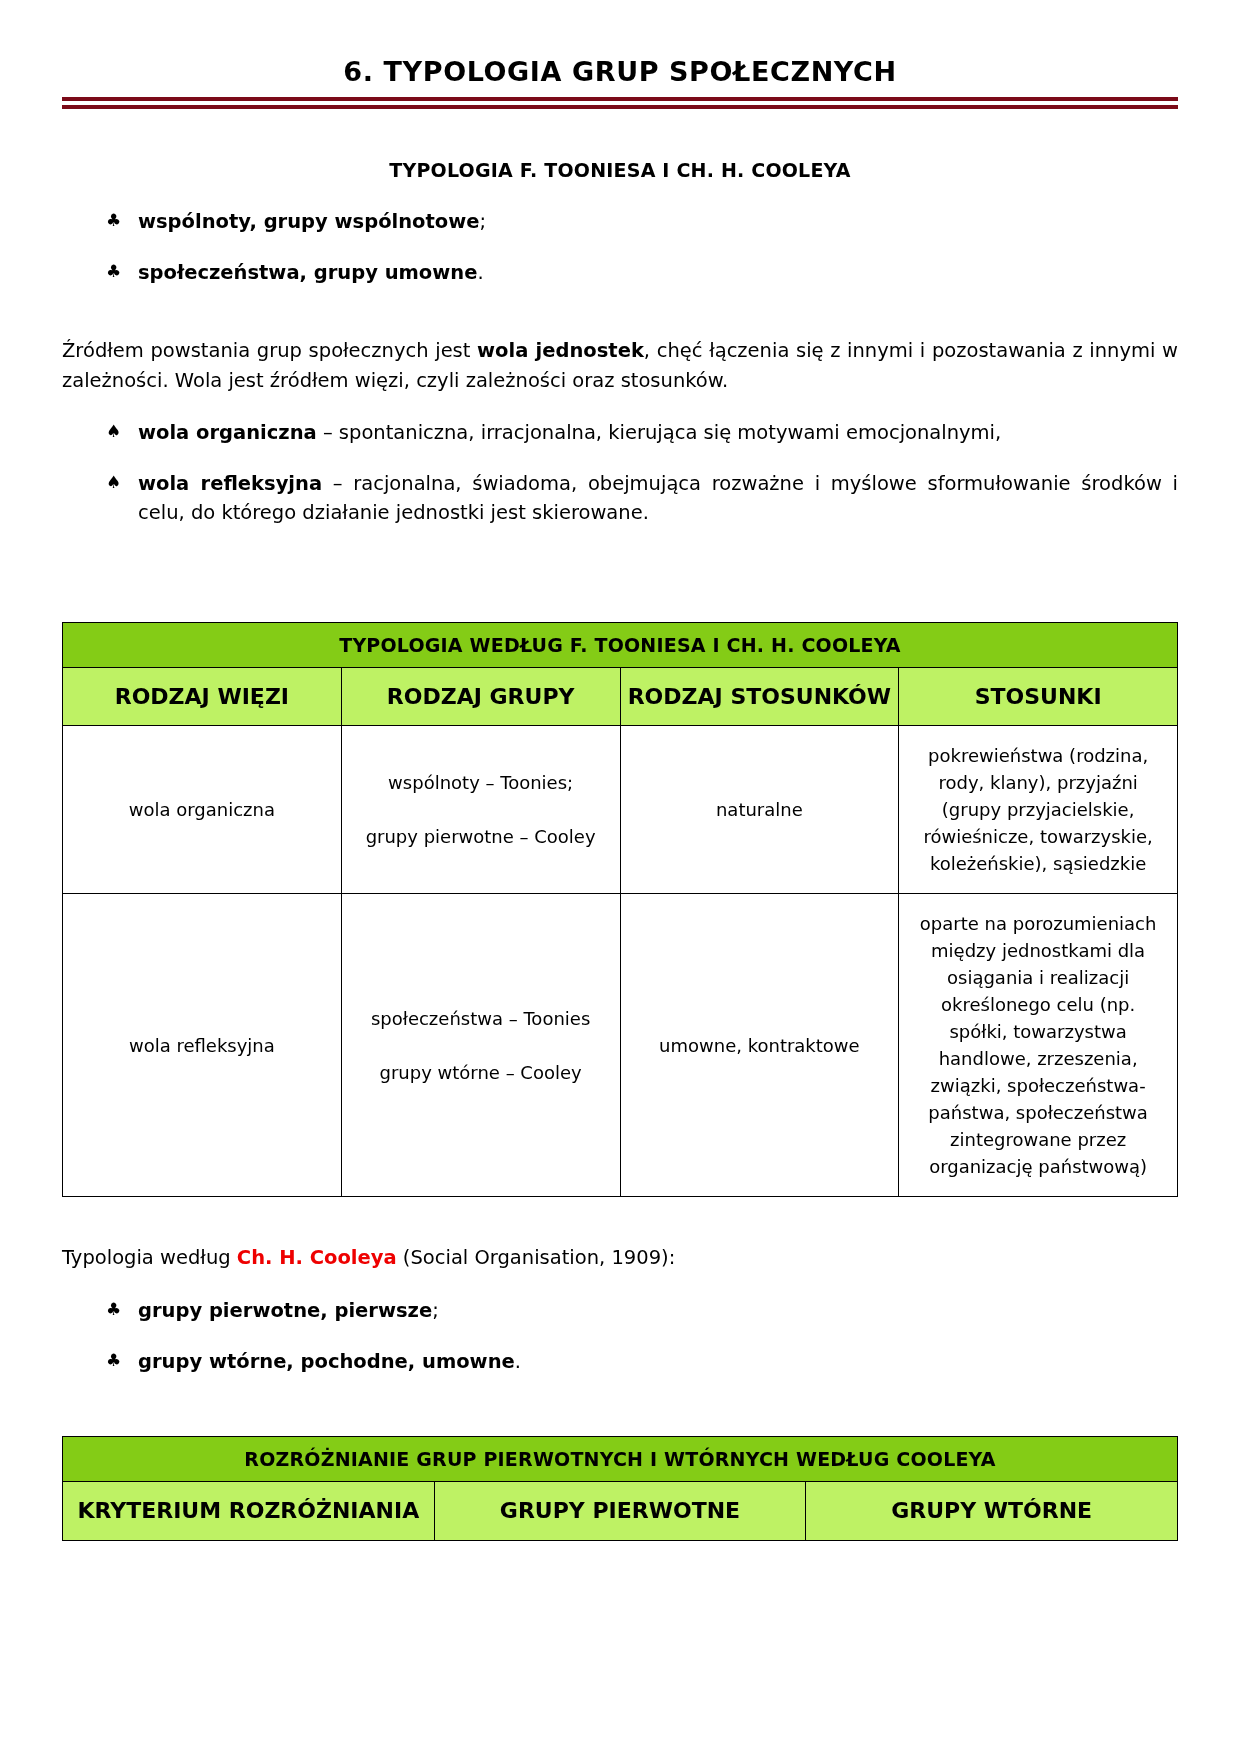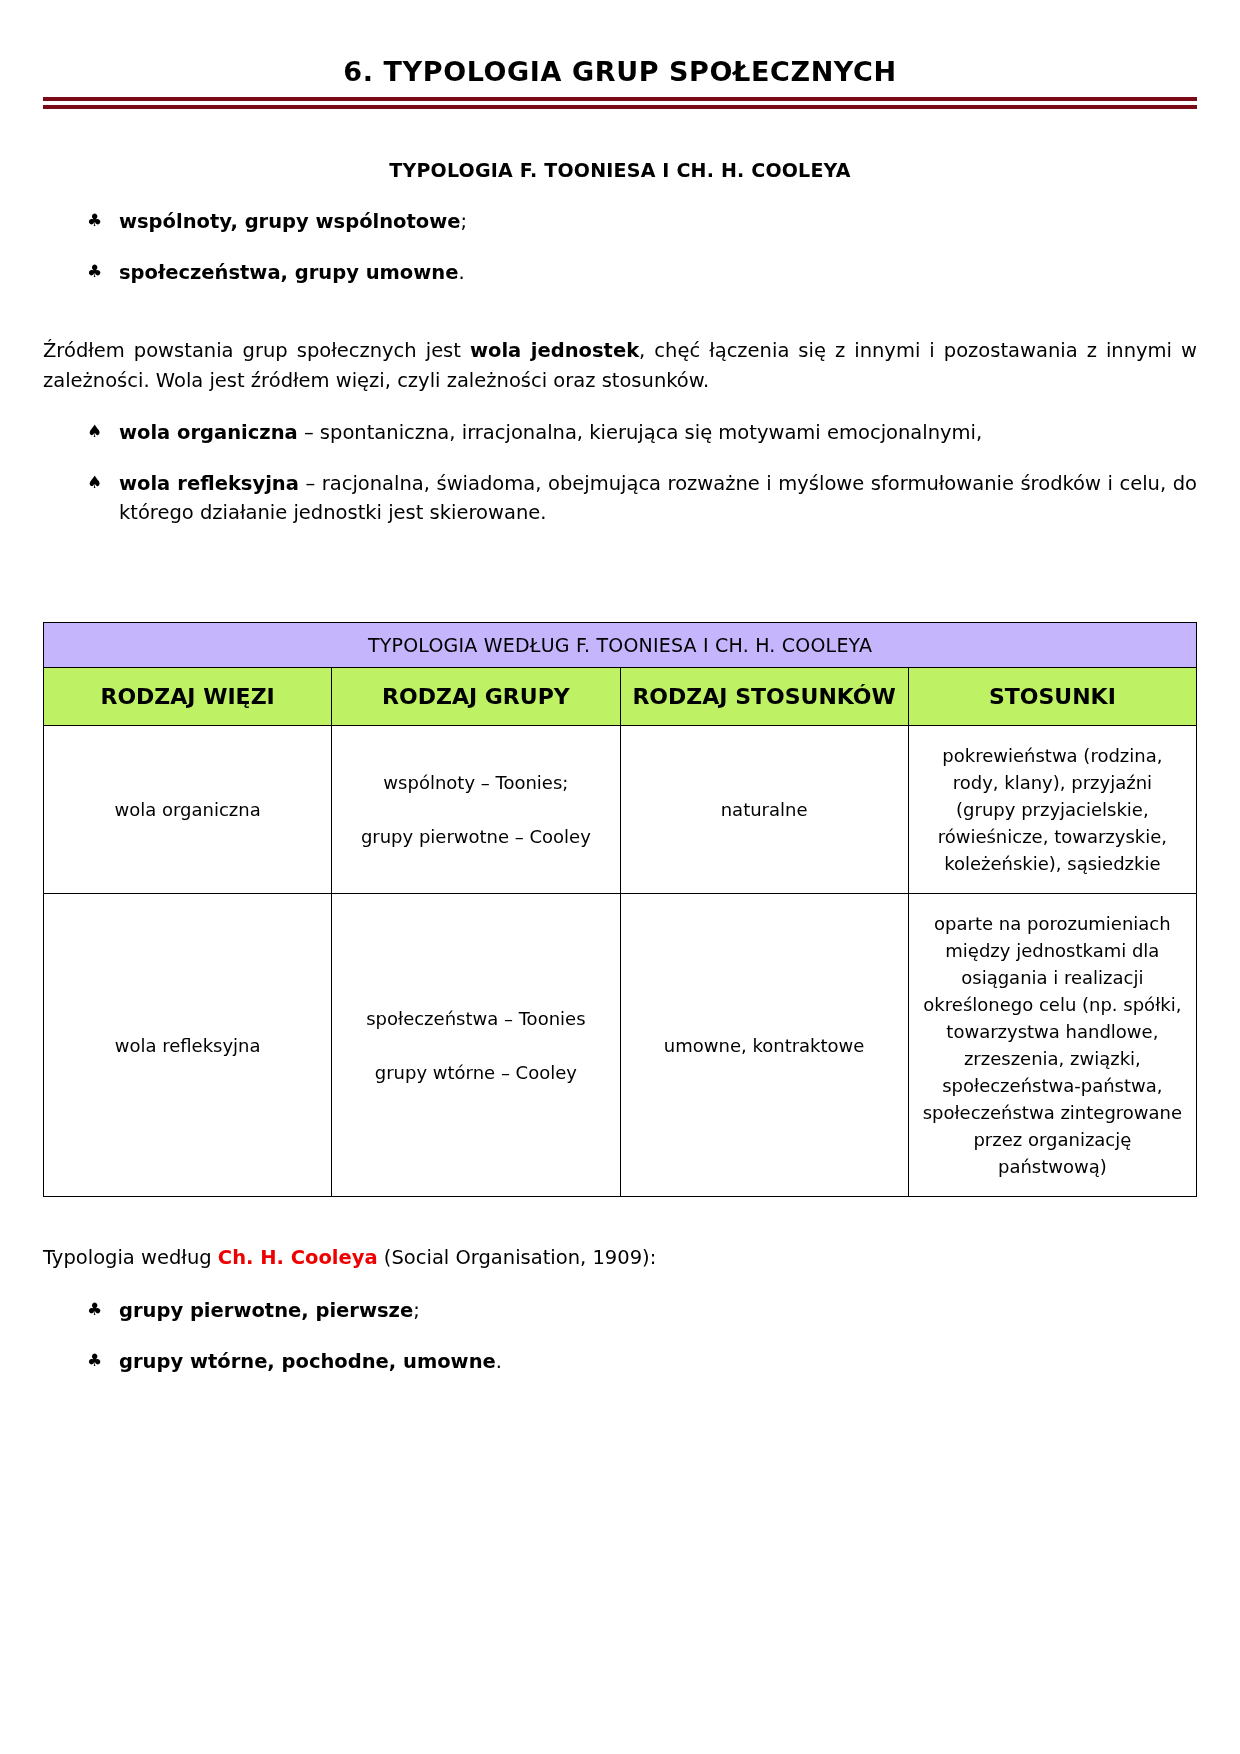--- a/index.html
+++ b/index.html
@@ -13,21 +13,21 @@
     font-family: "DejaVu Sans", sans-serif;
     color: #000000;
     position: relative;
     overflow: hidden;
   }
   .page {
     position: relative;
     width: 1240px;
     height: 1662px;
     box-sizing: border-box;
-    padding: 0 43px;
+    padding: 0 62px;
   }
 
   
   .doc-title {
     margin: 0;
     padding-top: 56px;
     text-align: center;
     font-family: "DejaVu Sans", sans-serif;
     font-size: 27px;
     font-weight: bold;
@@ -109,22 +109,22 @@
     font-size: 18px;
   }
   table.doc-table th,
   table.doc-table td {
     border: 1.5px solid #000000;
     padding: 10px 8px;
     vertical-align: middle;
     text-align: center;
   }
   table.doc-table th.caption {
-    background: #c4b5fd;
-    font-weight: normal;
+    background: #84cc16;
+    font-weight: bold;
     font-size: 19px;
     padding: 11px 8px;
     letter-spacing: 0.2px;
     margin-top: 29px;
   }
   table.doc-table th.colhead {
     background: #bef264;
     font-weight: bold;
     font-size: 22px;
     line-height: 1.35;
@@ -228,14 +228,26 @@
     <li>
       <span class="glyph">♣</span><span>grupy pierwotne, pierwsze</span><span class="tail">;</span>
     </li>
     <li>
       <span class="glyph">♣</span><span>grupy wtórne, pochodne, umowne</span><span class="tail">.</span>
     </li>
   </ul>
 
   <div class="tbl-spacer-sm"></div>
 
+  <table class="doc-table">
+    <thead>
+      <tr>
+        <th class="caption" colspan="3">ROZRÓŻNIANIE GRUP PIERWOTNYCH I WTÓRNYCH WEDŁUG COOLEYA</th>
+      </tr>
+      <tr>
+        <th class="colhead" style="width:33.4%">KRYTERIUM ROZRÓŻNIANIA</th>
+        <th class="colhead" style="width:33.3%">GRUPY PIERWOTNE</th>
+        <th class="colhead" style="width:33.3%">GRUPY WTÓRNE</th>
+      </tr>
+    </thead>
+  </table>
 
 </div>
 
 </body></html>

